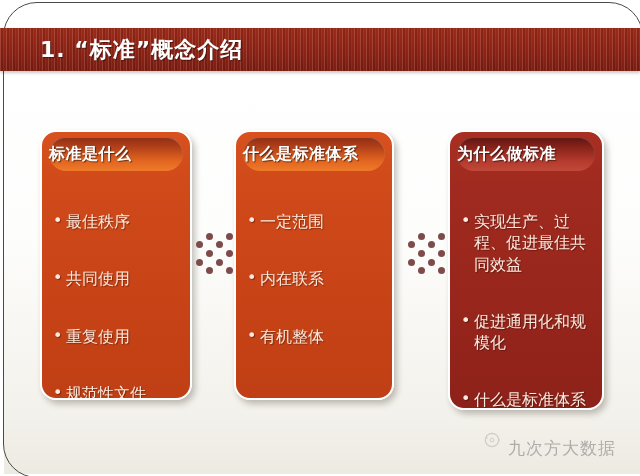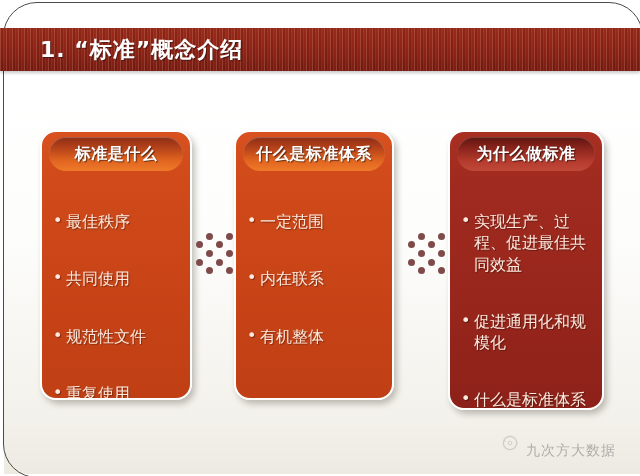--- a/index.html
+++ b/index.html
@@ -98,21 +98,21 @@
     height: 38px;
     margin: 5px 7px 0 7px;
   }
   .pill {
     position: absolute;
     left: 0; right: 0; top: 0;
     height: 34px;
     border-radius: 17px;
     display: flex;
     align-items: center;
-    justify-content: center;
+    justify-content: flex-start;
   }
   .c1 .pill, .c2 .pill {
     background: linear-gradient(180deg,#8d2d14 0%,#b2401a 30%,#e0641f 68%,#ef7a2a 100%);
     box-shadow: inset 0 1px 1px rgba(255,255,255,0.25);
   }
   .c3 .pill {
     background: linear-gradient(180deg,#5d1410 0%,#8a241c 32%,#b33a2c 70%,#c1493a 100%);
     box-shadow: inset 0 1px 1px rgba(255,255,255,0.2);
   }
   .pill-label {
@@ -174,21 +174,21 @@
     gap: 6px;
     opacity: 0.5;
   }
   .watermark .wm-logo {
     width: 20px;
     height: 20px;
     opacity: 0.65;
   }
   .watermark .wm-text {
     color: #6e6e6e;
-    font-size: 14px;
+    font-size: 17px;
     letter-spacing: 1px;
     margin-top: 17px;
   }
 </style>
 </head>
 <body>
 
 <div id="slide">
 
   <div class="page-bg"></div>
@@ -201,22 +201,22 @@
 
   <div class="card c1" style="left:40px; top:130px; width:152px; height:270px;">
     <div class="pill-wrap">
       <div class="pill">
         <span class="pill-label">标准是什么</span>
       </div>
     </div>
     <ul class="bullets">
       <li>最佳秩序</li>
       <li>共同使用</li>
+      <li>重复使用</li>
       <li>规范性文件</li>
-      <li>重复使用</li>
     </ul>
   </div>
 
   <div class="connector" style="left:196px; top:233px;">
     <span class="dot" style="left:0px;  top:8px;"></span>
     <span class="dot" style="left:0px;  top:26px;"></span>
     <span class="dot" style="left:10px; top:0px;"></span>
     <span class="dot" style="left:10px; top:17px;"></span>
     <span class="dot" style="left:10px; top:34px;"></span>
     <span class="dot" style="left:20px; top:8px;"></span>

